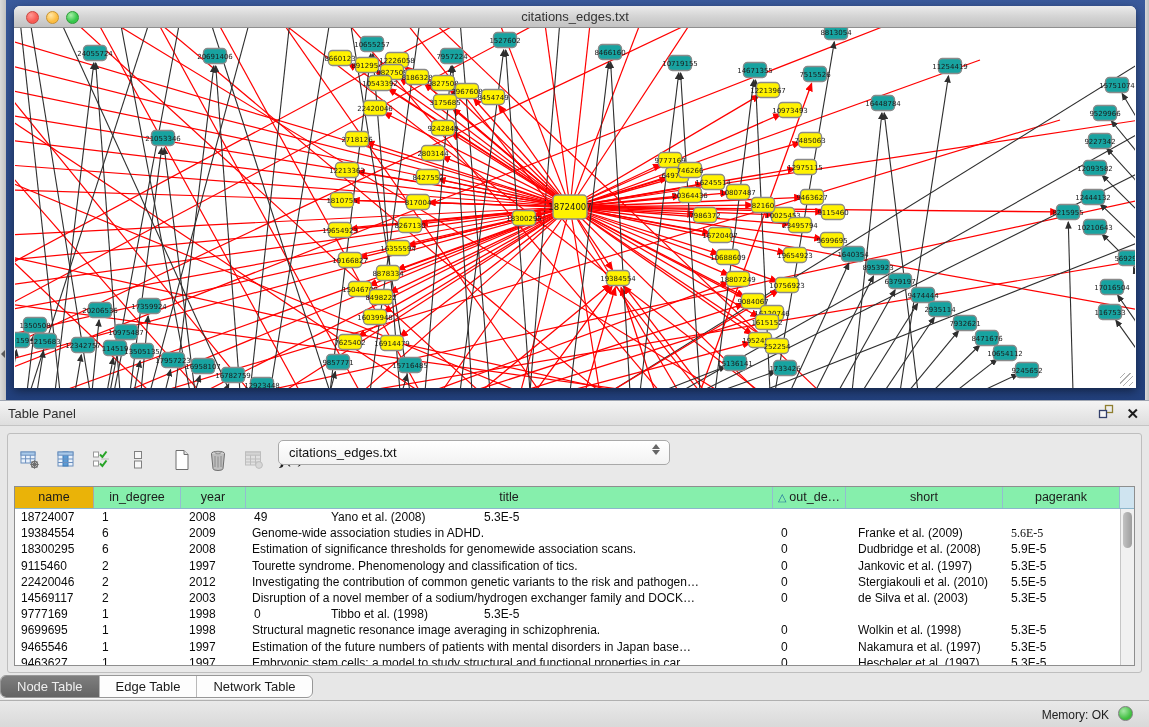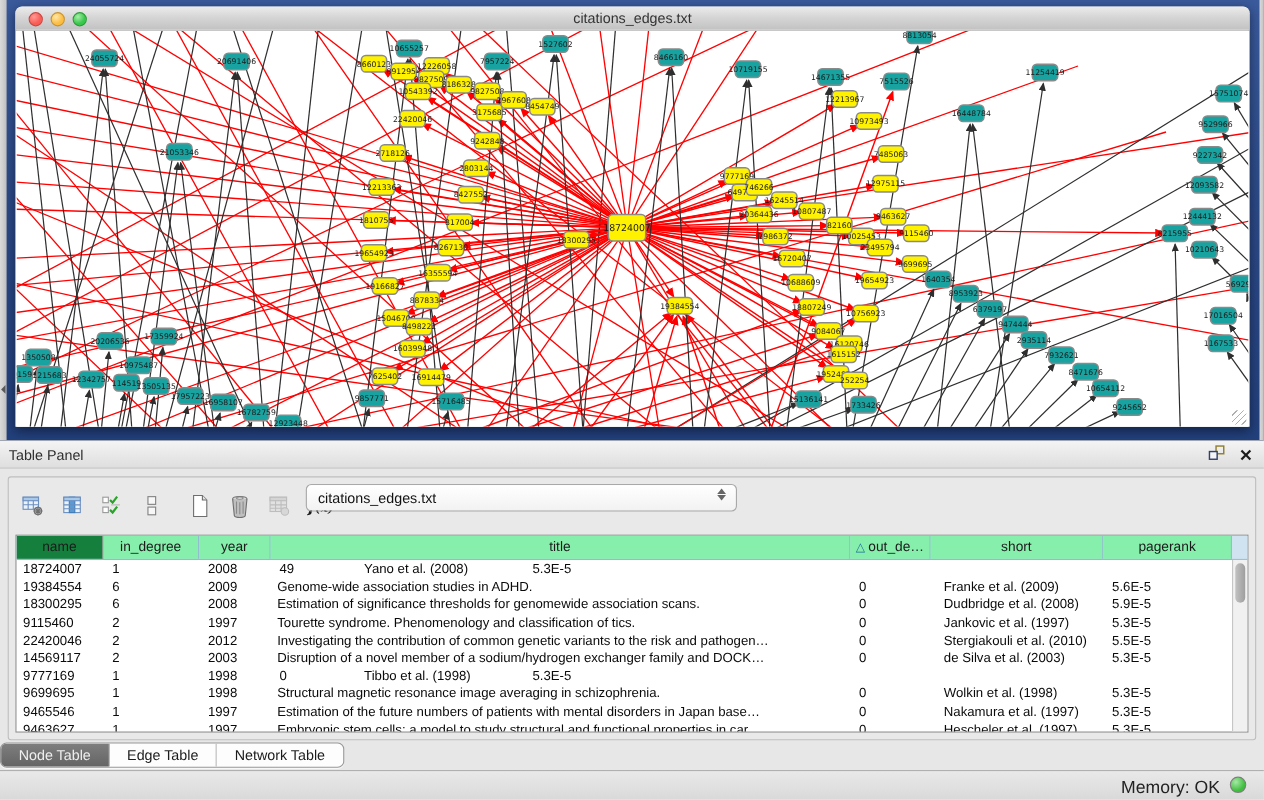--- a/index.html
+++ b/index.html
@@ -65,21 +65,21 @@
     border-right:4px solid transparent; border-bottom:5px solid #666; }
   .combo-arrows .dn { width:0; height:0; border-left:4px solid transparent;
     border-right:4px solid transparent; border-top:5px solid #666; }
 
   .grid { position:absolute; left:6px; right:6px; top:52px; bottom:6px;
     background:#fff; border:1px solid #8E8E8E; overflow:hidden; }
   .grid-header { display:flex; height:22px; background:#BEE0F0;
     border-bottom:1px solid #8CB6CC; }
   .gh-cell { font-size:12.5px; color:#1B1B1B; text-align:center; line-height:21px;
     border-right:1px solid #93BCD1; background:#86efac; overflow:hidden; white-space:nowrap; }
-  .gh-cell.name-col { background:#15803d; border-right:1px solid #A7A7A7; }
+  .gh-cell.name-col { background:#eab308; border-right:1px solid #A7A7A7; }
   .gh-cell .sort-glyph { color:#1F6E9C; font-size:11px; margin-right:3px; }
   .gh-corner { flex:0 0 14px; background:#CFE4F0; border-right:none; }
   .grid-body { position:relative; }
   .grow { display:flex; height:16.2px; }
   .gcell { font-size:12px; color:#0A0A0A; line-height:16px; white-space:nowrap;
     overflow:hidden; }
   .vscroll { position:absolute; top:22px; right:0; width:14px; bottom:0;
     background:#F1F1F1; border-left:1px solid #C6C6C6; }
   .vthumb { position:absolute; top:3px; left:2px; width:9px; height:36px;
     border-radius:5px; background:linear-gradient(90deg,#C2C2C2,#9E9E9E); }
@@ -88,21 +88,21 @@
     display:flex; }
   .tabs { display:flex; border:1px solid #979797; border-radius:6px;
     overflow:hidden; background:#FDFDFD; box-shadow:0 1px 0 rgba(255,255,255,.7); }
   .tab { font-size:13px; padding:3px 16px 4px; color:#1A1A1A; border-right:1px solid #B9B9B9; }
   .tab:last-child { border-right:none; }
   .tab.selected { background:linear-gradient(180deg,#7E7E7E,#646464); color:#EFEFEF; }
 
   
   .statusbar { position:absolute; top:700px; left:0; width:1149px; height:27px;
     background:linear-gradient(180deg,#E9E9E9,#D9D9D9); border-top:1px solid #B0B0B0; }
-  .mem { position:absolute; right:40px; top:7px; font-size:16px; color:#222;margin-left:37px; }
+  .mem { position:absolute; right:40px; top:7px; font-size:12px; color:#222;margin-left:37px; }
   .mem-dot { position:absolute; right:16px; top:5px; width:15px; height:15px;
     border-radius:50%; border:1px solid #7D7D7D;
     background:radial-gradient(circle at 35% 30%, #A5E8A5, #3FBE3F 65%); }
 </style>
 </head>
 <body>
 
 <div class="screen">
 
   <div class="desktop">
@@ -866,21 +866,21 @@
               <div class="gcell" style="flex: 0 0 157px; padding-left: 12px;">Yano et al. (2008)</div>
               <div class="gcell" style="flex: 0 0 117px; padding-left: 8px;">5.3E-5</div>
             </div>
             <div class="grow">
               <div class="gcell" style="flex: 0 0 79px; padding-left: 6px;">19384554</div>
               <div class="gcell" style="flex: 0 0 87px; padding-left: 8px;">6</div>
               <div class="gcell" style="flex: 0 0 65px; padding-left: 8px;">2009</div>
               <div class="gcell" style="flex: 0 0 527px; padding-left: 6px;">Genome-wide association studies in ADHD.</div>
               <div class="gcell" style="flex: 0 0 73px; padding-left: 8px;">0</div>
               <div class="gcell" style="flex: 0 0 157px; padding-left: 12px;">Franke et al. (2009)</div>
-              <div class="gcell" style="flex: 0 0 117px; padding-left: 8px;">5.6E-5</div>
+              <div class="gcell" style="flex: 0 0 117px; padding-left: 8px; font-family: Liberation Serif, serif;">5.6E-5</div>
             </div>
             <div class="grow">
               <div class="gcell" style="flex: 0 0 79px; padding-left: 6px;">18300295</div>
               <div class="gcell" style="flex: 0 0 87px; padding-left: 8px;">6</div>
               <div class="gcell" style="flex: 0 0 65px; padding-left: 8px;">2008</div>
               <div class="gcell" style="flex: 0 0 527px; padding-left: 6px;">Estimation of significance thresholds for genomewide association scans.</div>
               <div class="gcell" style="flex: 0 0 73px; padding-left: 8px;">0</div>
               <div class="gcell" style="flex: 0 0 157px; padding-left: 12px;">Dudbridge et al. (2008)</div>
               <div class="gcell" style="flex: 0 0 117px; padding-left: 8px;">5.9E-5</div>
             </div>

